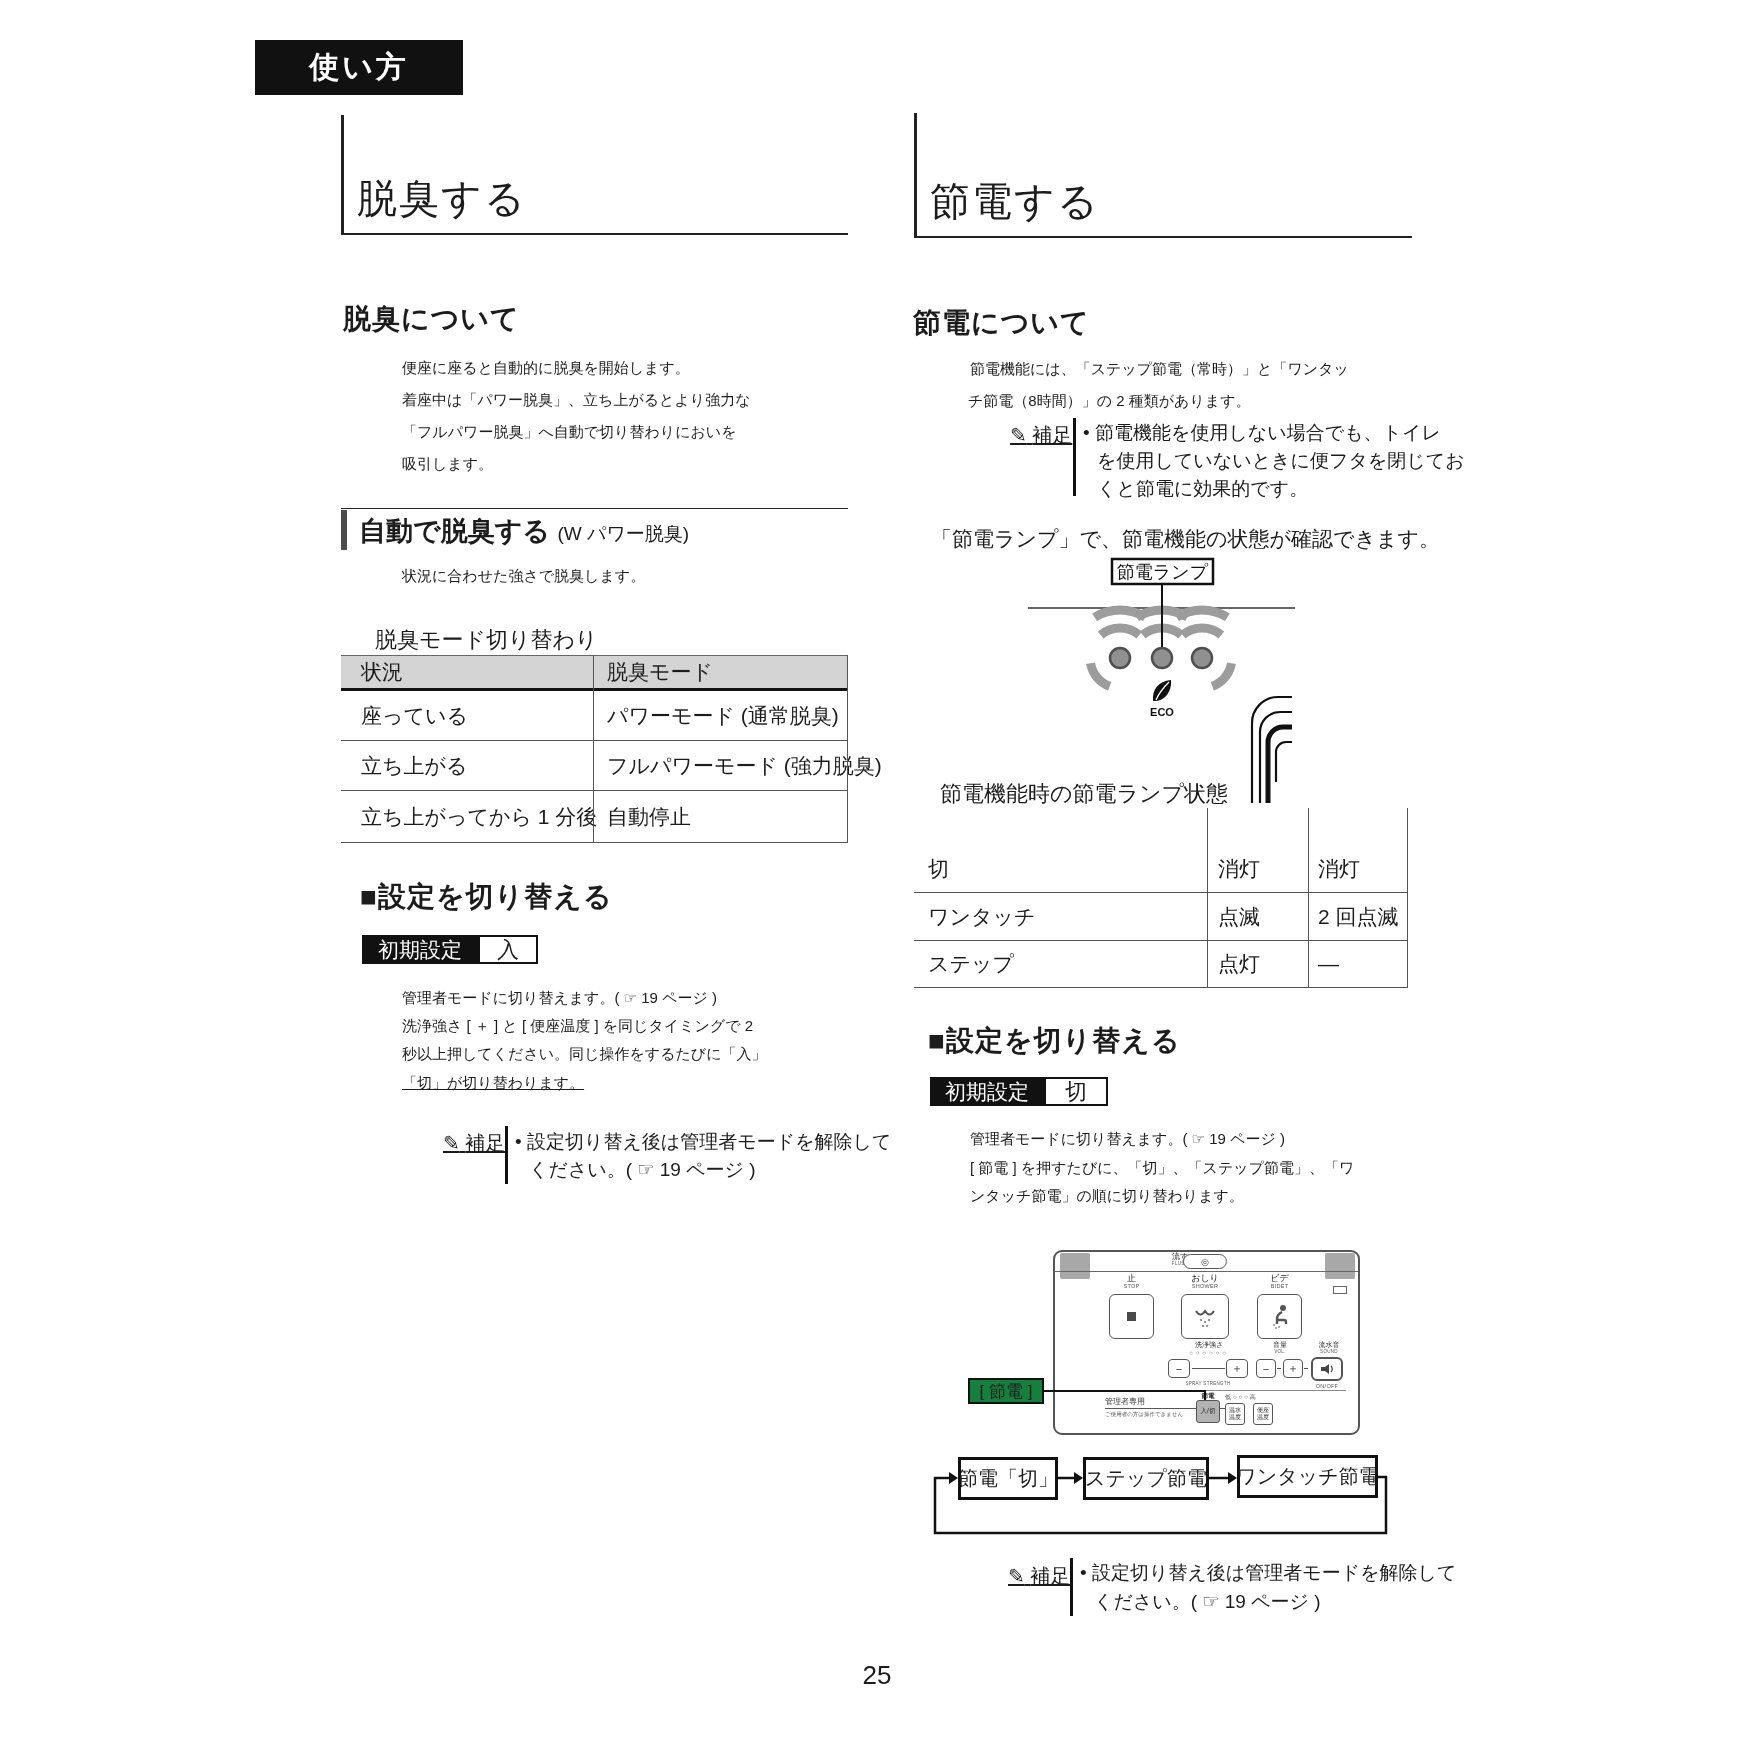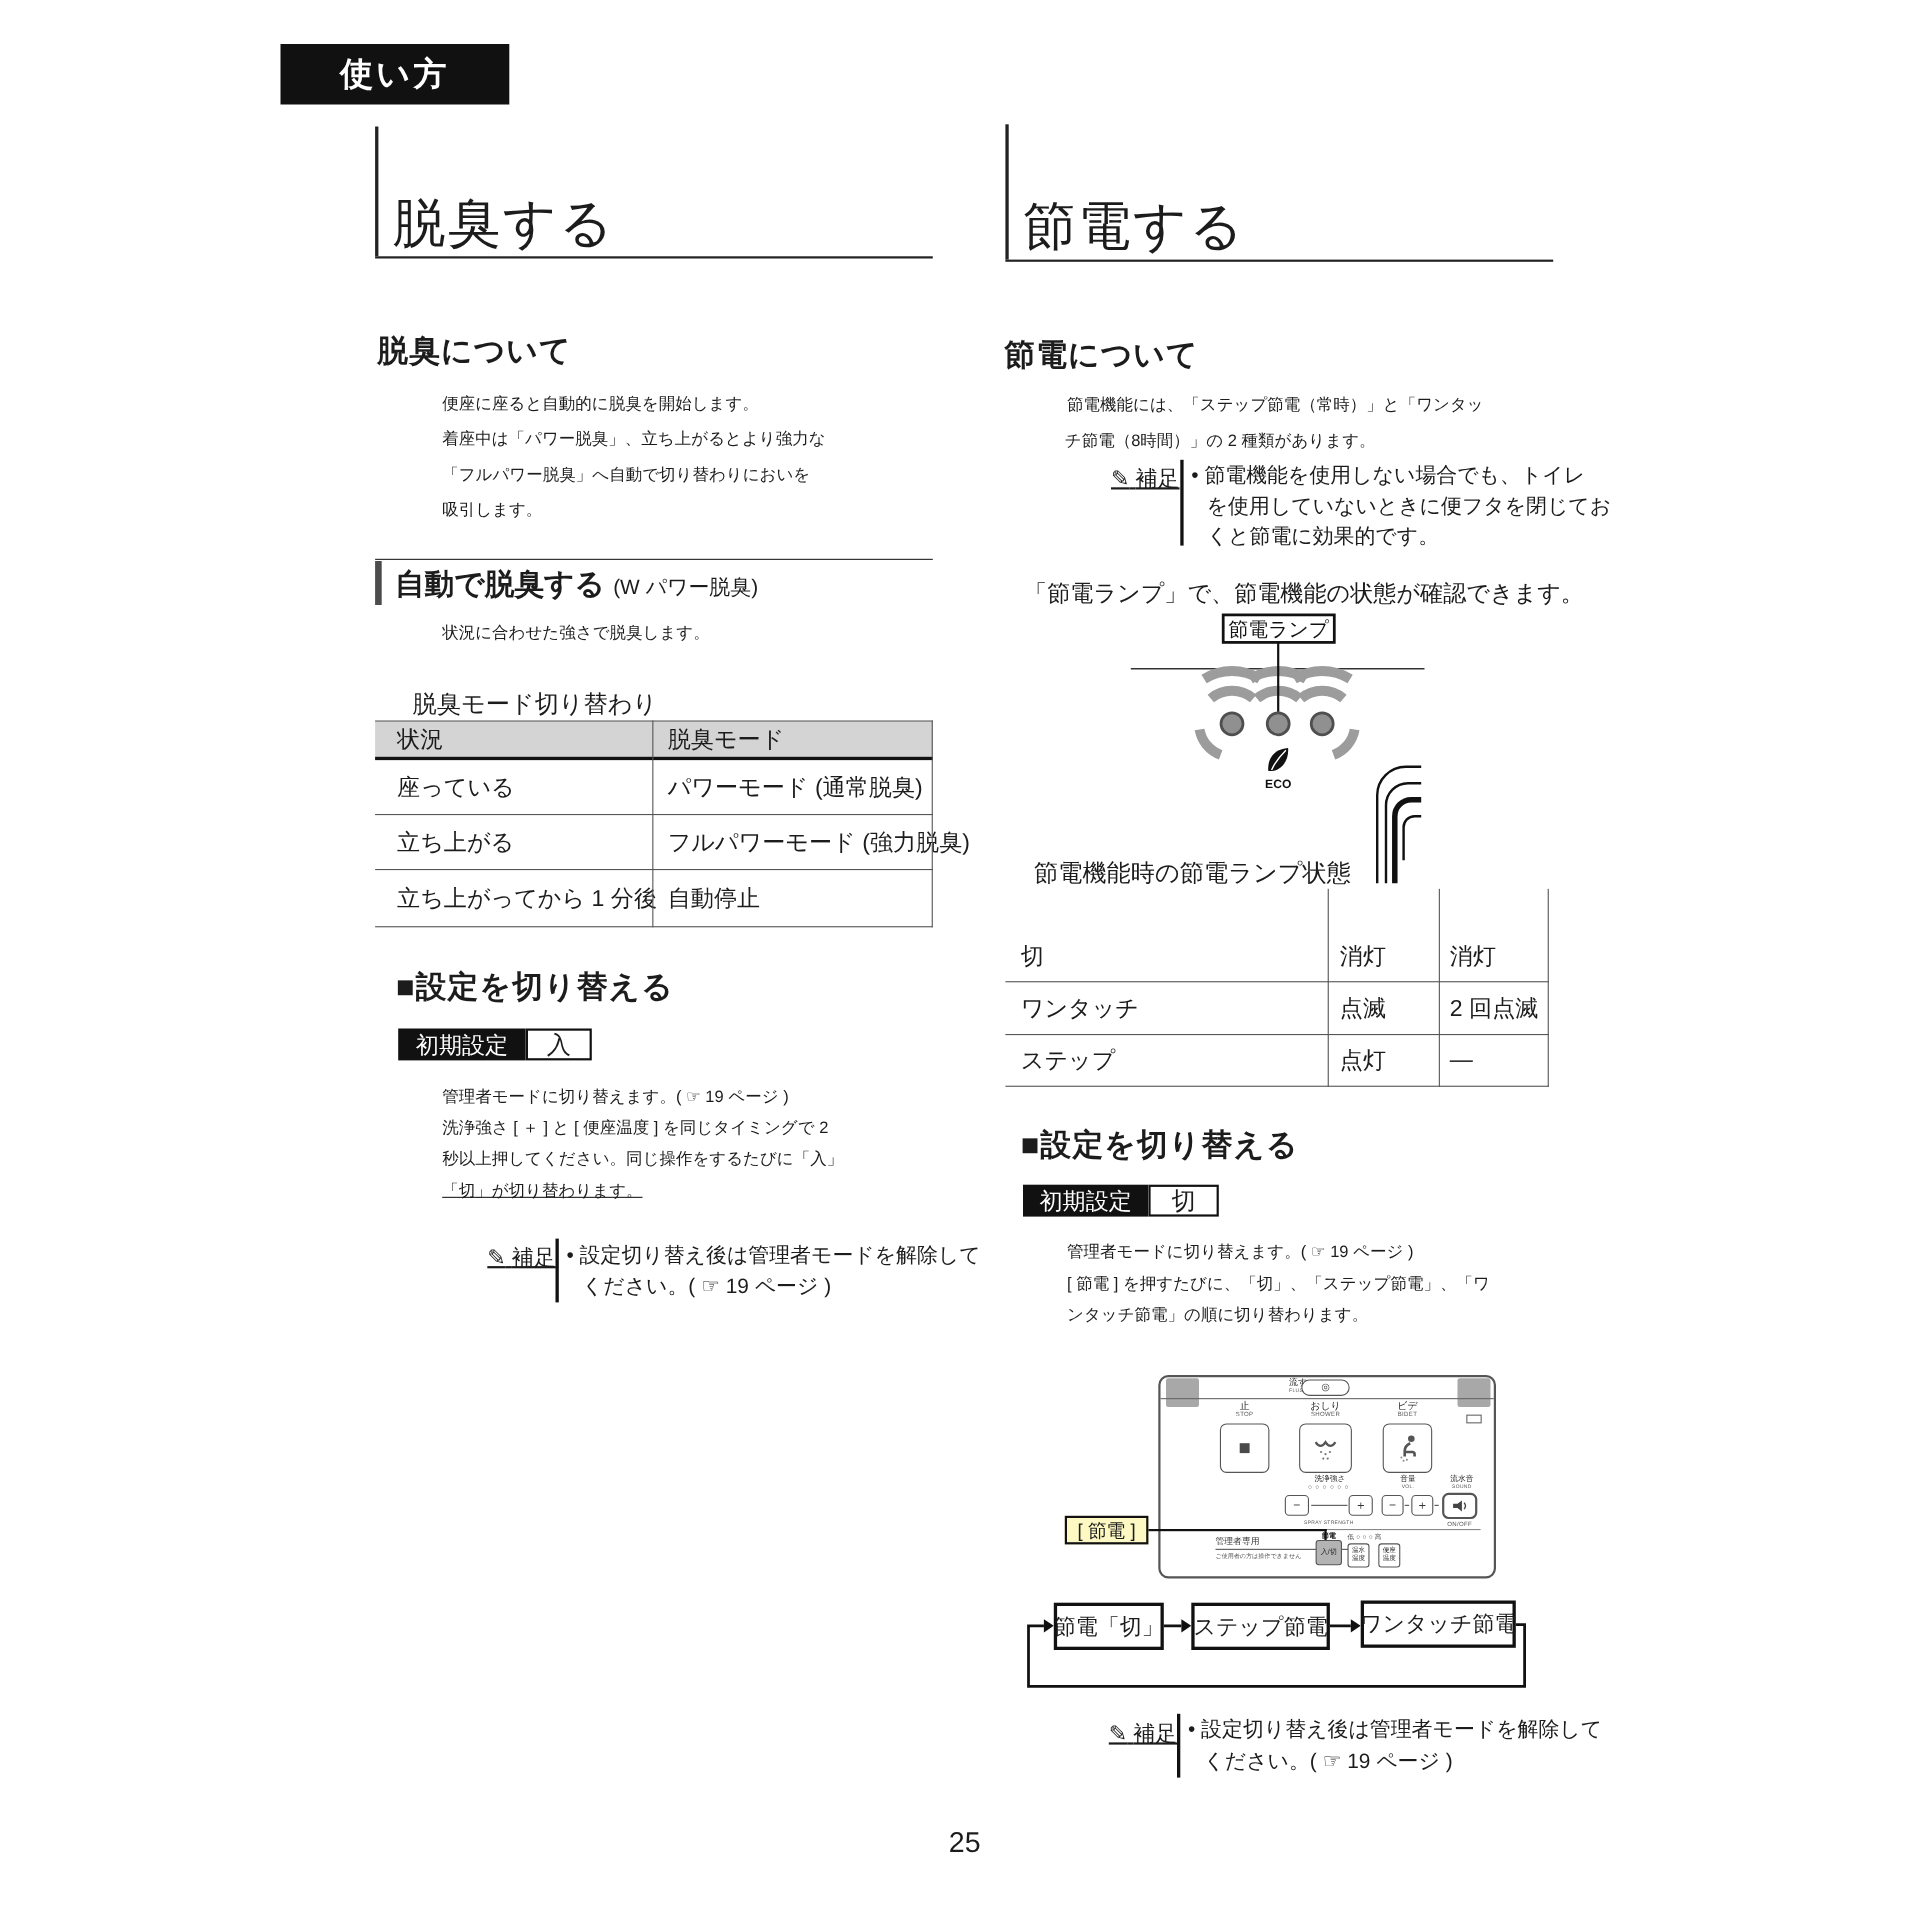--- a/index.html
+++ b/index.html
@@ -5,21 +5,21 @@
   html,body{margin:0;padding:0;background:#fff;}
   #page{position:relative;width:1754px;height:1754px;background:#ffffff;overflow:hidden;
         font-family:"Liberation Sans","DejaVu Sans",sans-serif;color:#1c1c1c;}
   .abs{position:absolute;}
   .nw{white-space:nowrap;}
   
   .tag{background:#111;color:#fff;font-size:30px;font-weight:bold;letter-spacing:3px;
        display:flex;align-items:center;justify-content:center;}
   
   .vbar{width:3px;background:#222;}
-  .col-title{font-size:48px;letter-spacing:2px;font-family:Liberation Serif, serif;}
+  .col-title{font-size:40px;letter-spacing:2px;font-family:Liberation Serif, serif;}
   .hrule{border-top:2px solid #222;height:0;}
   .hrule-thin{border-top:1.5px solid #222;height:0;}
   .h2{font-size:28px;font-weight:600;letter-spacing:1px;}
   .h2b{font-size:28px;font-weight:600;letter-spacing:1px;}
   .h3{font-size:27px;font-weight:700;}
   .h3-suffix{font-size:19px;font-weight:400;}
   .subbar{width:6px;background:#4c4c4c;}
   .body{font-size:15px;line-height:26px;margin-left:40px;}
   .small19{font-size:19px;line-height:24px;}
   .lead21{font-size:21px;}
@@ -44,21 +44,21 @@
   .remote{border:2px solid #555;border-radius:9px;background:#fff;box-sizing:border-box;}
   .r-hinge{position:absolute;background:#a8a8a8;border-radius:2px;}
   .r-topline{position:absolute;left:0;right:0;border-top:1px solid #666;}
   .r-lab{position:absolute;text-align:center;color:#222;}
   .r-lab .jp{font-size:9px;line-height:10px;}
   .r-lab .en{font-size:5.5px;line-height:6px;color:#555;letter-spacing:.3px;}
   .r-btn{position:absolute;border:1.5px solid #555;border-radius:6px;background:#fff;box-sizing:border-box;
          display:flex;align-items:center;justify-content:center;}
   .r-tiny{position:absolute;font-size:5.5px;color:#555;text-align:center;letter-spacing:.3px;}
   .r-pm{font-size:11px;color:#333;}
-  .callout-box{border:2.5px solid #111;background:#fef9c3;display:flex;align-items:center;justify-content:center;
+  .callout-box{border:2.5px solid #111;background:#15803d;display:flex;align-items:center;justify-content:center;
                font-size:17px;white-space:nowrap;box-sizing:border-box;}
   .cline-h{position:absolute;border-top:2px solid #111;height:0;}
   .cline-v{position:absolute;border-left:2px solid #111;width:0;}
   .pagenum{width:100%;text-align:center;font-size:26px;}
 </style>
 </head>
 <body>
 
 <div id="page">
 

